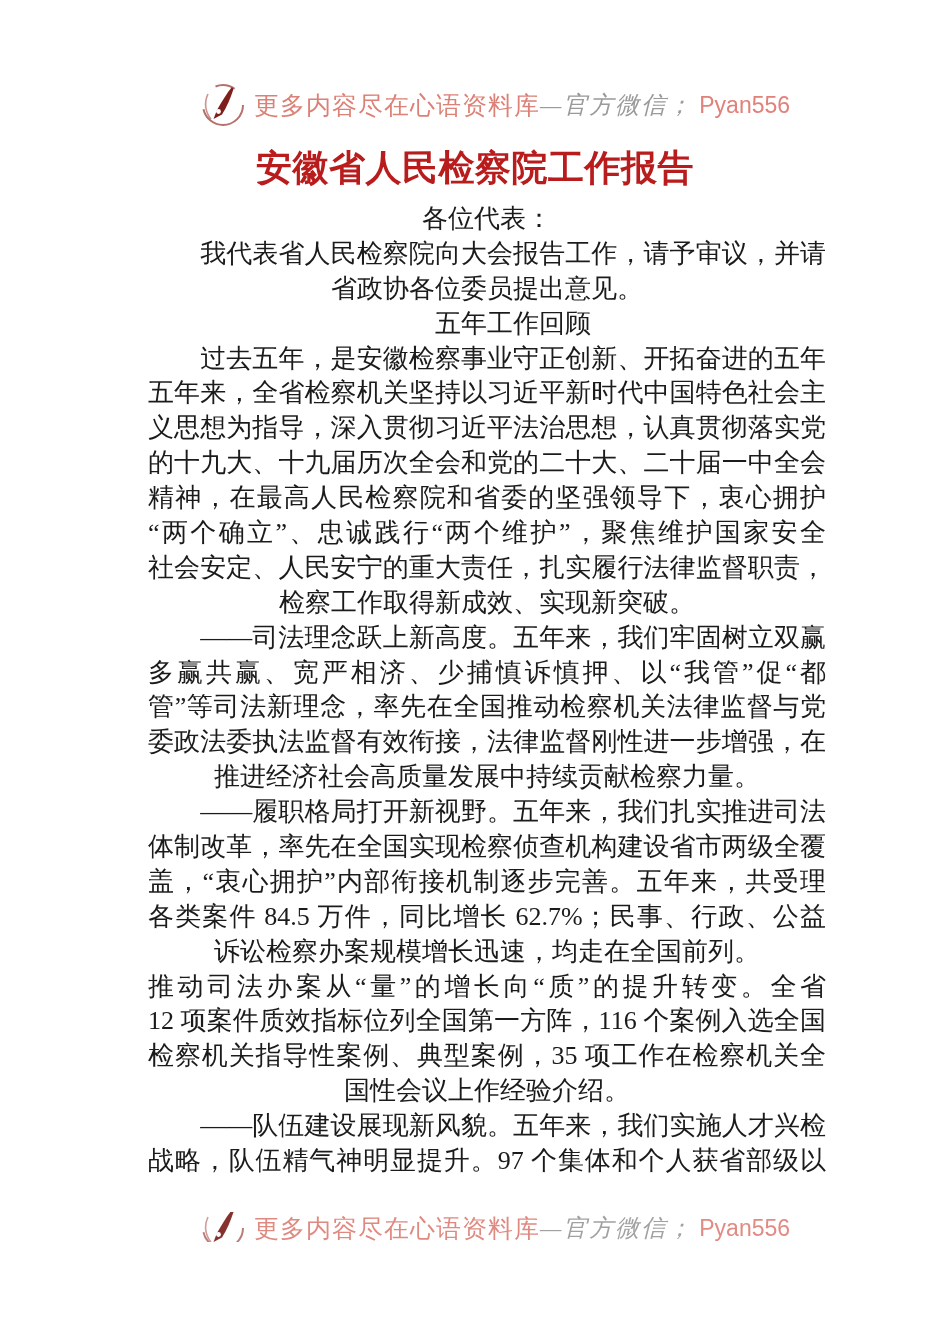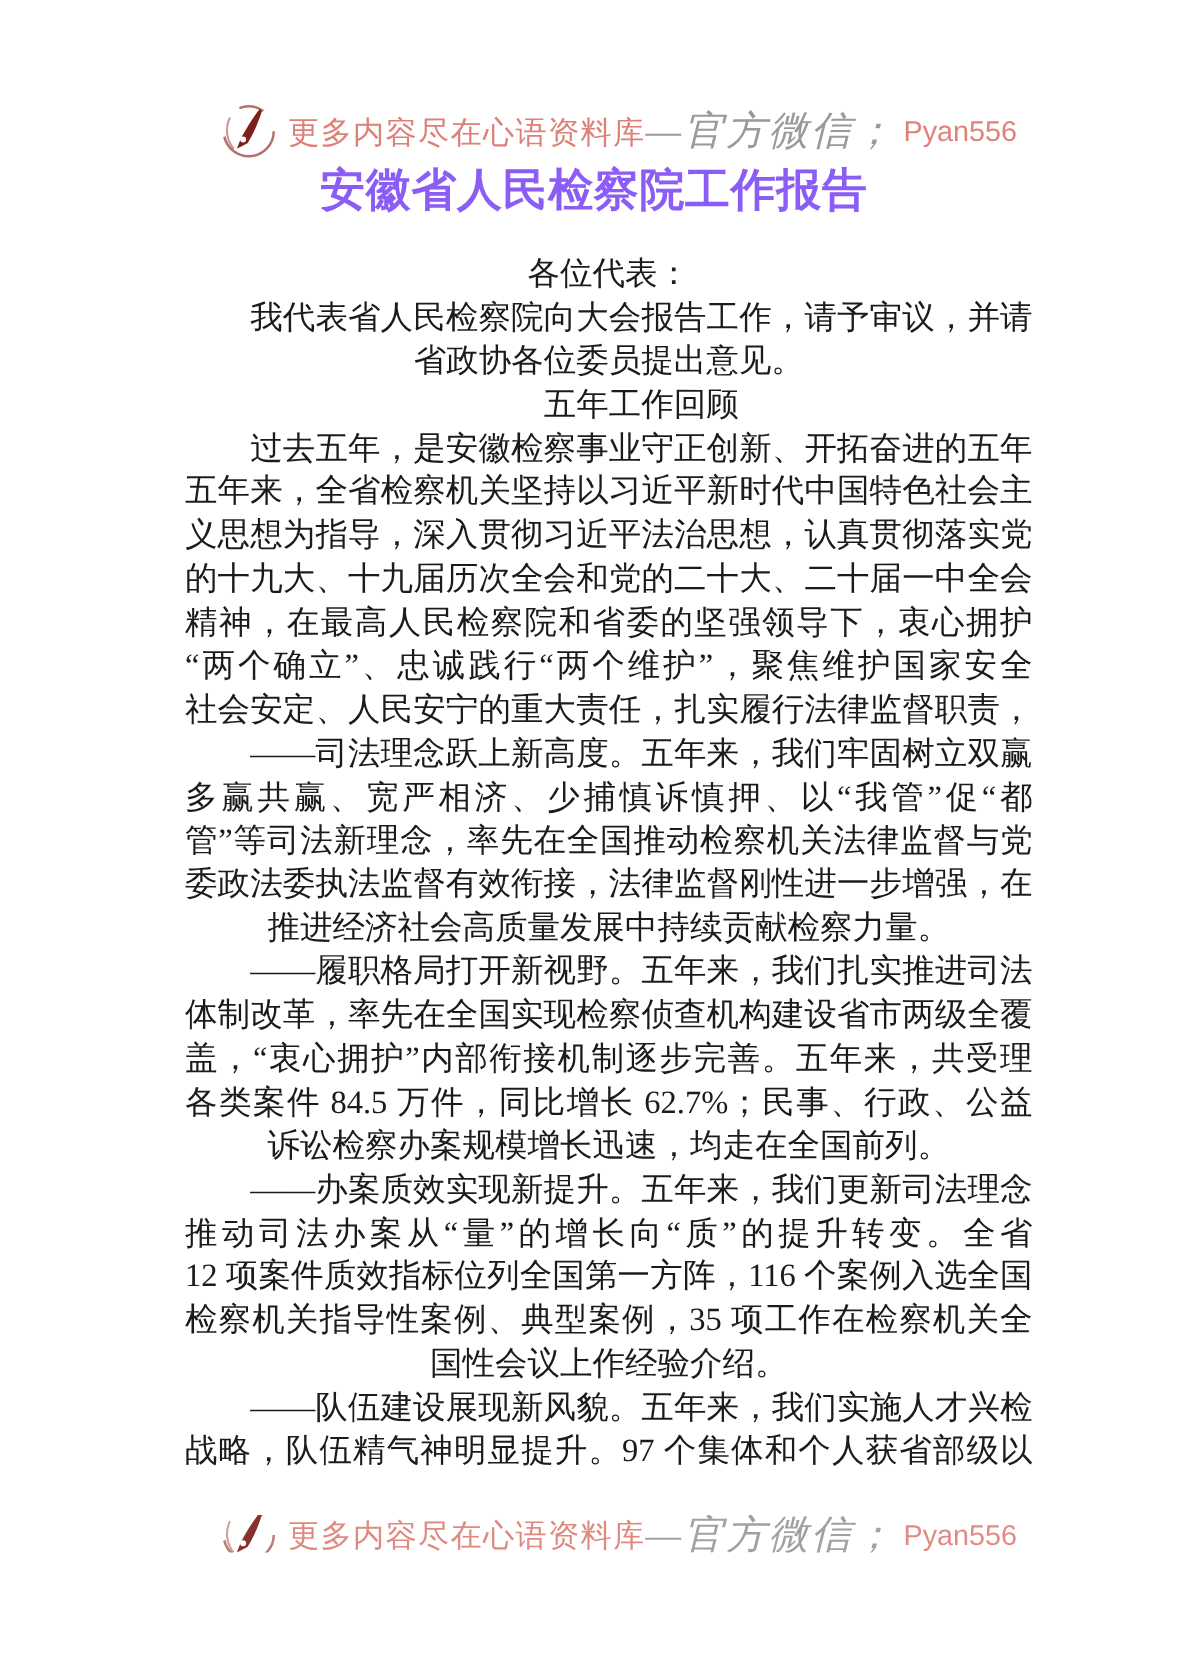--- a/index.html
+++ b/index.html
@@ -36,21 +36,21 @@
     flex: 0 0 auto;
   }
   .wm-main {
     color: #dc8177;
     font-size: 25px;
     letter-spacing: 1px;
     font-family: "Liberation Serif", "DejaVu Serif", serif;
   }
   .wm-label {
     color: #9a9a9a;
-    font-size: 32px;
+    font-size: 24px;
     letter-spacing: 2px;
     font-style: italic;
     font-family: "Liberation Serif", "DejaVu Serif", serif;
   }
   .wm-id {
     color: #e0817a;
     font-size: 23px;
     margin-left: 6px;
     font-family: "Liberation Sans", "DejaVu Sans", sans-serif;
   }
@@ -63,27 +63,27 @@
     right: 0;
     height: 30px;
     overflow: hidden;
     opacity: 0.92;
   }
   .wm-bottom-clip .wm-row { margin-top: -9px; }
 
   
   .doc-title {
     position: absolute;
-    top: 128px;
+    top: 144px;
     left: 0;
     right: 0;
     text-align: center;
     font-size: 36px;
     font-weight: bold;
-    color: #8b5cf6;
+    color: #b91c1c;
     letter-spacing: 0.5px;
     font-family: "Liberation Serif", "DejaVu Serif", serif;
   }
 
   
   .doc-body {
     position: absolute;
     top: 202px;
     left: 148px;
     width: 678px;
@@ -126,31 +126,31 @@
       <div class="line j">　　我代表省人民检察院向大会报告工作，请予审议，并请</div>
       <div class="line">省政协各位委员提出意见。</div>
       <div class="line">　　五年工作回顾</div>
       <div class="line j">　　过去五年，是安徽检察事业守正创新、开拓奋进的五年</div>
       <div class="line j">五年来，全省检察机关坚持以习近平新时代中国特色社会主</div>
       <div class="line j">义思想为指导，深入贯彻习近平法治思想，认真贯彻落实党</div>
       <div class="line j">的十九大、十九届历次全会和党的二十大、二十届一中全会</div>
       <div class="line j">精神，在最高人民检察院和省委的坚强领导下，衷心拥护</div>
       <div class="line j">“两个确立”、忠诚践行“两个维护”，聚焦维护国家安全</div>
       <div class="line j">社会安定、人民安宁的重大责任，扎实履行法律监督职责，</div>
+      <div class="line">检察工作取得新成效、实现新突破。</div>
       <div class="line j">　　——司法理念跃上新高度。五年来，我们牢固树立双赢</div>
       <div class="line j">多赢共赢、宽严相济、少捕慎诉慎押、以“我管”促“都</div>
       <div class="line j">管”等司法新理念，率先在全国推动检察机关法律监督与党</div>
       <div class="line j">委政法委执法监督有效衔接，法律监督刚性进一步增强，在</div>
       <div class="line">推进经济社会高质量发展中持续贡献检察力量。</div>
       <div class="line j">　　——履职格局打开新视野。五年来，我们扎实推进司法</div>
       <div class="line j">体制改革，率先在全国实现检察侦查机构建设省市两级全覆</div>
       <div class="line j">盖，“衷心拥护”内部衔接机制逐步完善。五年来，共受理</div>
       <div class="line j">各类案件 84.5 万件，同比增长 62.7%；民事、行政、公益</div>
       <div class="line">诉讼检察办案规模增长迅速，均走在全国前列。</div>
-      <div class="line j">　　——办案质效实现新提升。五年来，我们更新司法理念</div>
       <div class="line j">推动司法办案从“量”的增长向“质”的提升转变。全省</div>
       <div class="line j">12 项案件质效指标位列全国第一方阵，116 个案例入选全国</div>
       <div class="line j">检察机关指导性案例、典型案例，35 项工作在检察机关全</div>
       <div class="line">国性会议上作经验介绍。</div>
       <div class="line j">　　——队伍建设展现新风貌。五年来，我们实施人才兴检</div>
       <div class="line j">战略，队伍精气神明显提升。97 个集体和个人获省部级以</div>
     </div>
 
   <div class="wm-bottom-clip">
     <div class="wm-row">

